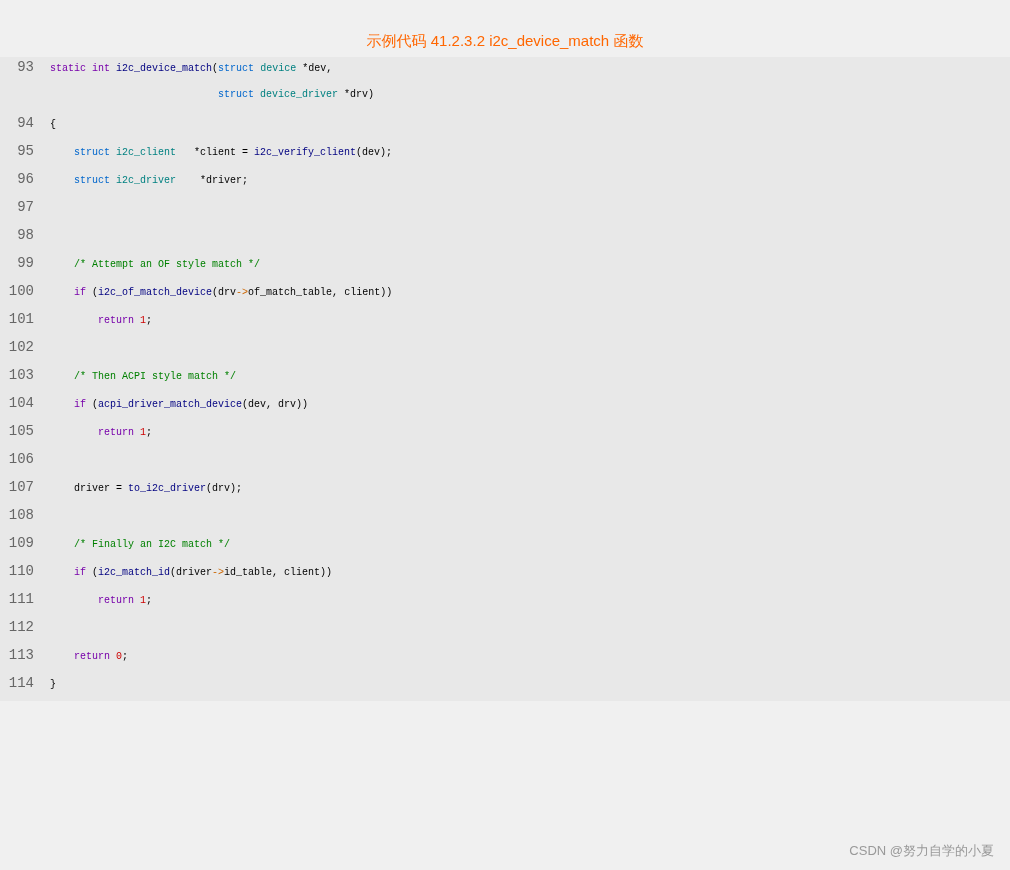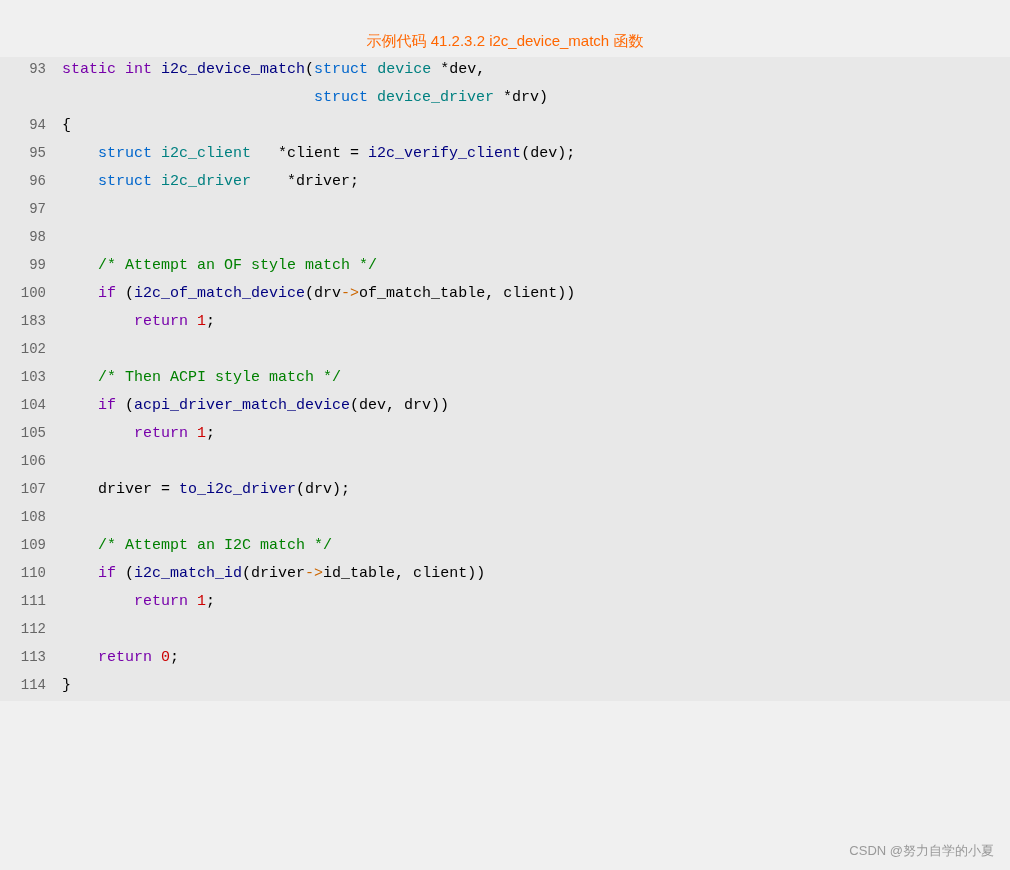--- a/index.html
+++ b/index.html
@@ -31,37 +31,37 @@
       background: #e8e8e8;
       padding: 0;
       margin: 0;
       width: 100%;
     }
 
     .code-line {
       display: flex;
       align-items: baseline;
       min-height: 28px;
-      padding: 2px 12px;
+      padding: 2px 0;
     }
 
     .line-number {
       color: #666;
       min-width: 50px;
       text-align: right;
       padding-right: 16px;
       user-select: none;
       font-size: 14px;
       flex-shrink: 0;
     }
 
     .line-content {
       flex: 1;
       white-space: pre;
-      font-size: 15px;
+      font-size: 10px;
       line-height: 1.5;
     }
 
     .kw-static { color: #7700aa; font-weight: normal; }
     .kw-int { color: #7700aa; }
     .kw-struct { color: #0066cc; }
     .kw-return { color: #7700aa; font-weight: normal; }
     .kw-if { color: #7700aa; font-weight: normal; }
     .fn-name { color: #000080; }
     .type-name { color: #008080; }
@@ -126,21 +126,21 @@
     <span class="line-number">99</span>
     <span class="line-content">    <span class="comment">/* Attempt an OF style match */</span></span>
   </div>
 
   <div class="code-line">
     <span class="line-number">100</span>
     <span class="line-content">    <span class="kw-if">if</span> (<span class="fn-name">i2c_of_match_device</span>(drv<span class="arrow">-&gt;</span>of_match_table, client))</span>
   </div>
 
   <div class="code-line">
-    <span class="line-number">183</span>
+    <span class="line-number">101</span>
     <span class="line-content">        <span class="kw-return">return</span> <span class="number">1</span>;</span>
   </div>
 
   <div class="code-line">
     <span class="line-number">102</span>
     <span class="line-content"> </span>
   </div>
 
   <div class="code-line">
     <span class="line-number">103</span>
@@ -167,21 +167,21 @@
     <span class="line-content">    driver = <span class="fn-name">to_i2c_driver</span>(drv);</span>
   </div>
 
   <div class="code-line">
     <span class="line-number">108</span>
     <span class="line-content"> </span>
   </div>
 
   <div class="code-line">
     <span class="line-number">109</span>
-    <span class="line-content">    <span class="comment">/* Attempt an I2C match */</span></span>
+    <span class="line-content">    <span class="comment">/* Finally an I2C match */</span></span>
   </div>
 
   <div class="code-line">
     <span class="line-number">110</span>
     <span class="line-content">    <span class="kw-if">if</span> (<span class="fn-name">i2c_match_id</span>(driver<span class="arrow">-&gt;</span>id_table, client))</span>
   </div>
 
   <div class="code-line">
     <span class="line-number">111</span>
     <span class="line-content">        <span class="kw-return">return</span> <span class="number">1</span>;</span>

